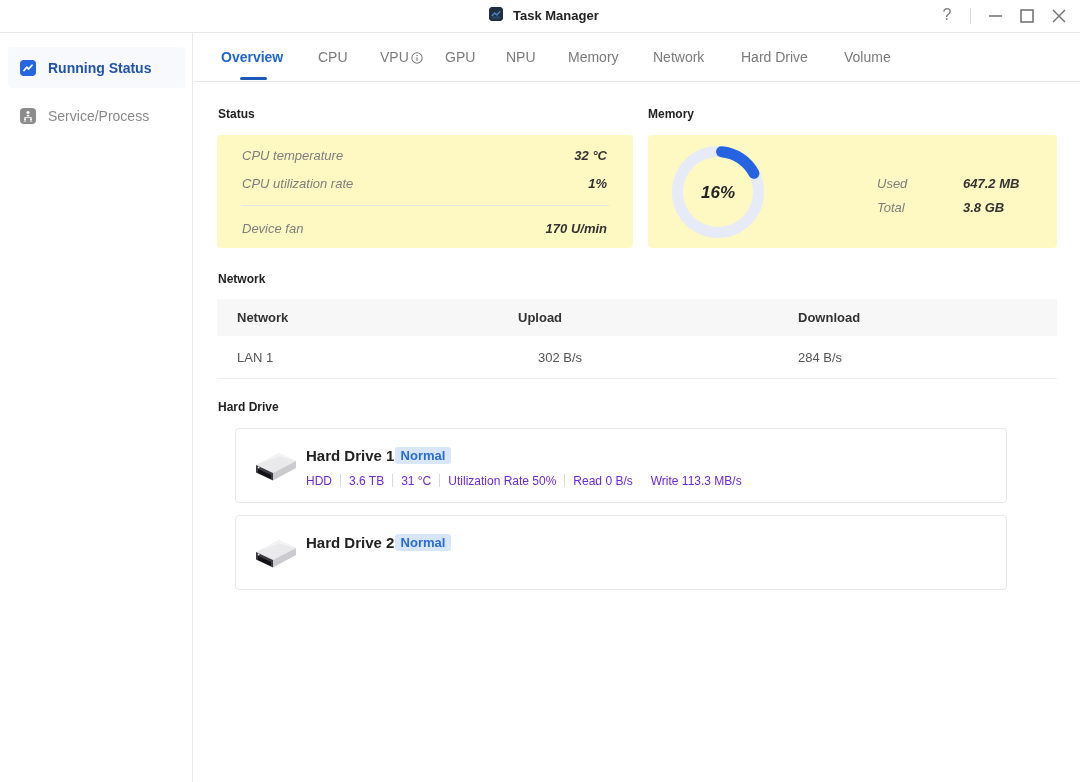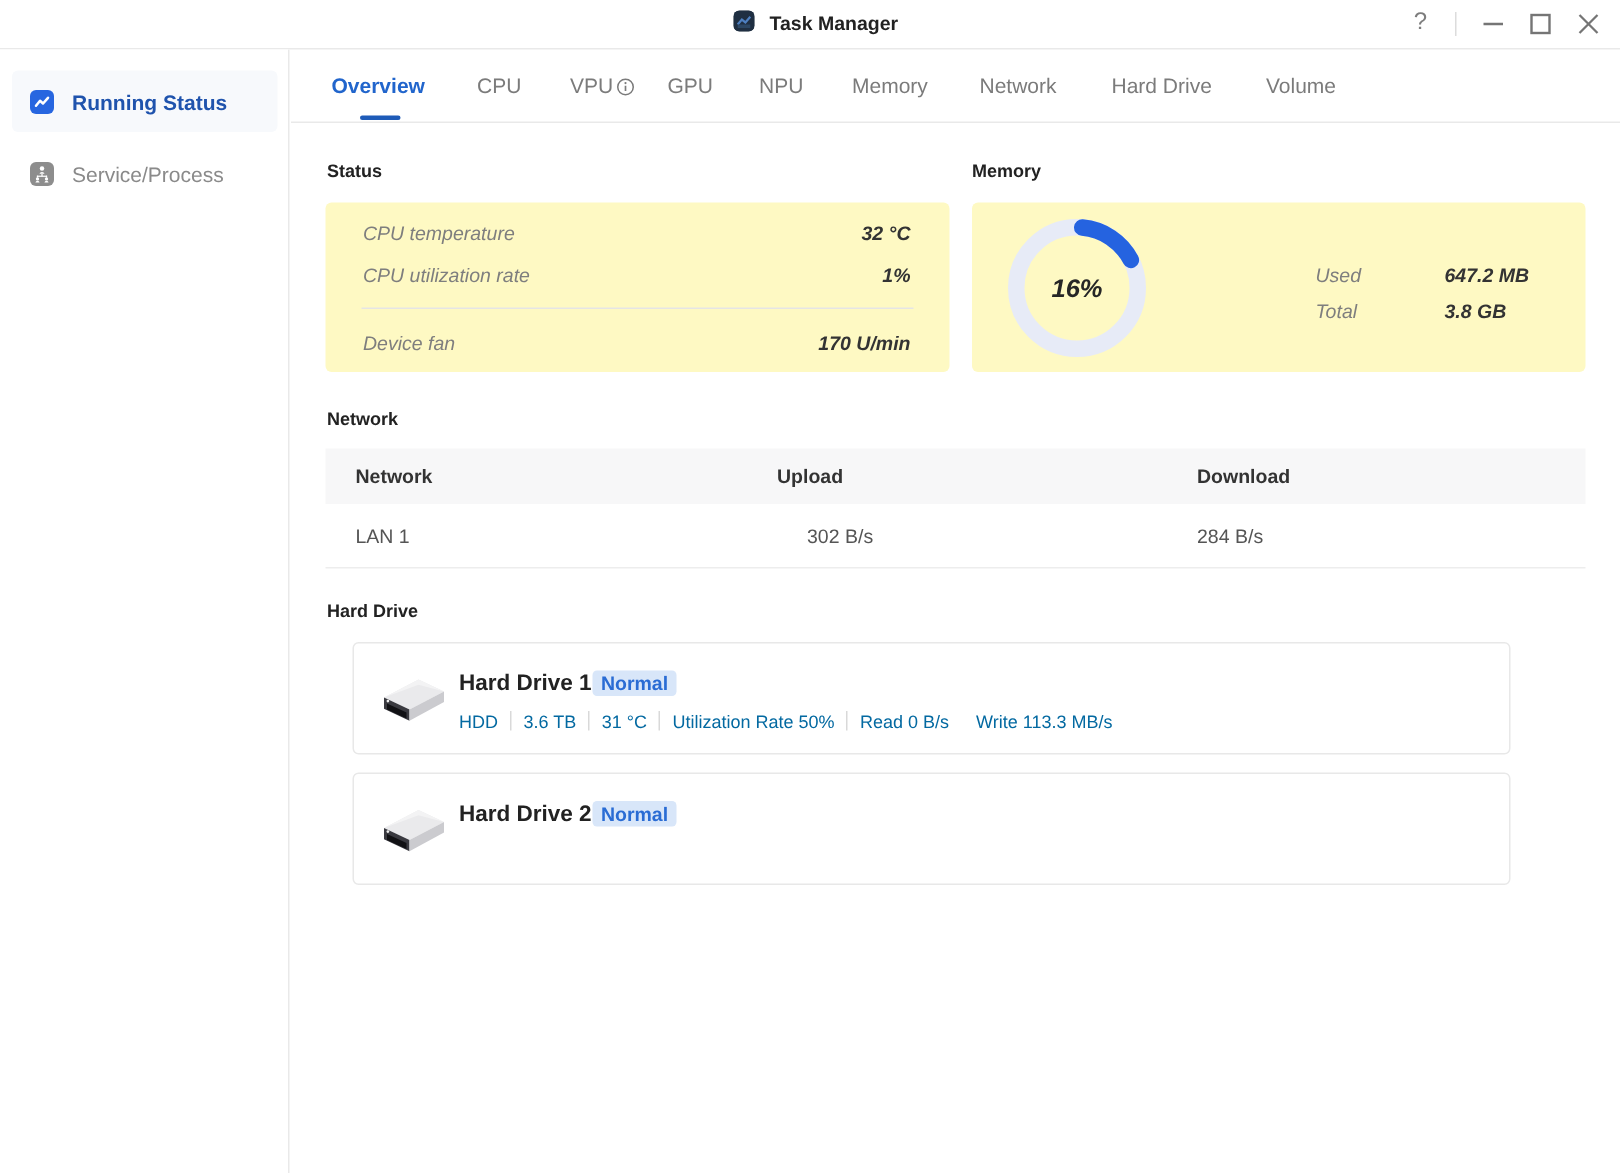--- a/index.html
+++ b/index.html
@@ -40,21 +40,21 @@
 
 #nethead { left:217px; top:299px; width:840px; height:37px; background:#f7f7f8; }
 .nh { position:absolute; top:0; height:37px; line-height:37px; font-size:13px; font-weight:bold; color:#333; }
 .nr { position:absolute; font-size:13px; color:#555; height:16px; line-height:16px; }
 #netrowline { left:217px; top:378px; width:840px; height:1px; background:#ededed; }
 
 
 .hdcard { left:217px; width:772px; height:75px; background:#fff; border:1px solid #e8e8e8; border-radius:4px;margin-left:18px; }
 .hdtitle { position:absolute; left:70px; font-size:15px; font-weight:bold; color:#222; height:18px; line-height:18px; }
 .badge { position:absolute; left:159px; width:56px; height:17px; background:#d8e6f9; border-radius:3px; font-size:13px; font-weight:bold; color:#2a6cd4; text-align:center; line-height:17px; }
-.hdinfo { position:absolute; left:70px; font-size:12px; color:#0369a1; height:16px; line-height:16px; white-space:nowrap; }
+.hdinfo { position:absolute; left:70px; font-size:12px; color:#6d28d9; height:16px; line-height:16px; white-space:nowrap; }
 .hdinfo .sep { display:inline-block; width:1px; height:13px; background:#d9d9d9; margin:0 8px; vertical-align:-2px; }
 .hdinfo .gap { display:inline-block; width:18px; }
 .hdicon { position:absolute; left:19px; }
 </style>
 </head>
 <body>
 <div id="titlebar" class="abs"></div>
 <div id="appicon" class="abs">
 <svg width="14" height="14" viewBox="0 0 15 15">
       <rect width="15" height="15" fill="#1f2f42"></rect>

